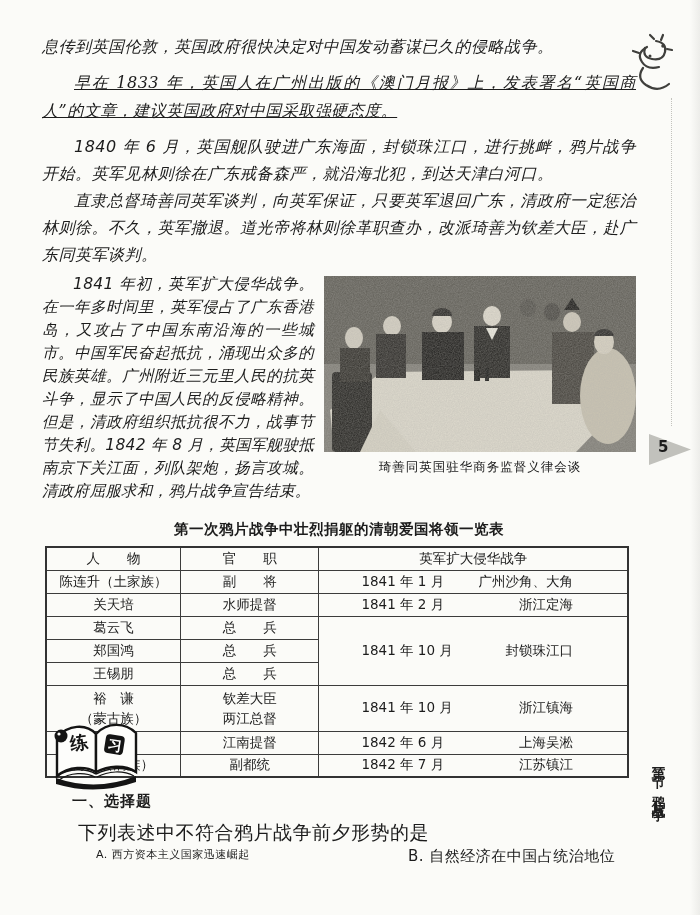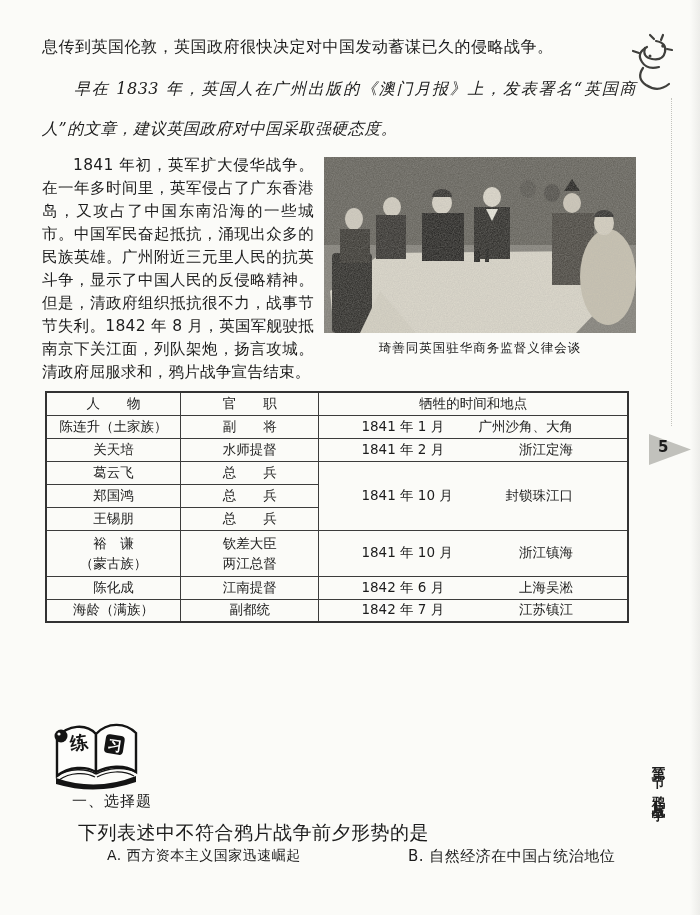--- a/index.html
+++ b/index.html
@@ -2,25 +2,25 @@
 <html><head>
 <meta charset="utf-8">
 <style>
   html,body{margin:0;padding:0;background:#e8e8e6;}
   .page{
     position:relative;width:700px;height:915px;margin:0 auto;
     background:#fbfbf8;color:#1c1c1c;overflow:hidden;
     font-family:"DejaVu Sans","Liberation Sans",sans-serif;
   }
   .content{position:absolute;left:42px;top:33px;width:594px;}
-  .para{font-size:16px;line-height:27px;margin:0;text-align:justify;letter-spacing:0.5px;}
+  .para{font-size:16px;line-height:27px;margin:0;text-align:justify;letter-spacing:0.5px;font-style:italic;}
   .indent{text-indent:2em;}
   .citation{
     font-family:"DejaVu Serif","Liberation Serif",serif;
-    font-style:italic;margin-top:9px;line-height:40px;
+    font-style:italic;margin-top:9px;line-height:28px;text-decoration:underline;
   }
   .mt8{margin-top:8px;}
   .wrap-section{margin-top:5px;}
   .photo-fig{float:right;width:312px;margin:3px 0 2px 10px;}
   .photo-fig svg{display:block;width:312px;height:176px;}
   .caption{text-align:center;font-size:12.5px;margin-top:7px;color:#222;letter-spacing:1px;}
   .expansion{font-size:15.5px;line-height:23px;text-indent:2em;text-align:justify;letter-spacing:0.3px;}
   .clear{clear:both;}
   .table-title{clear:both;text-align:center;font-weight:bold;font-size:14.5px;padding-top:17px;letter-spacing:0.5px;}
   table.martyrs{
@@ -33,23 +33,23 @@
     color:#1c1c1c;overflow:hidden;
   }
   table.martyrs tr{height:23px;padding-left:44px;}
   table.martyrs tr.tall{height:46px;margin-left:24px;}
   .tp{display:flex;justify-content:space-between;align-items:center;padding:0 54px 0 42px;text-align:center;}
   .tp span{white-space:nowrap;}
   .two-line div{line-height:20px;}
   
   .exercise{position:absolute;left:42px;top:716px;width:596px;height:170px;}
   .book-icon{position:absolute;left:6px;top:0px;}
-  .section-title{position:absolute;left:30px;top:76px;font-weight:normal;font-size:15px;letter-spacing:1px;}
+  .section-title{position:absolute;left:30px;top:76px;font-weight:bold;font-size:15px;letter-spacing:1px;}
   .question{position:absolute;left:36px;top:104px;font-size:19px;letter-spacing:0.5px;}
-  .option-a{position:absolute;left:65px;top:131px;font-size:14px;letter-spacing:0.5px;}
+  .option-a{position:absolute;left:54px;top:131px;font-size:11px;letter-spacing:0.5px;}
   .option-b{position:absolute;left:366px;top:131px;font-size:15px;letter-spacing:0.5px;text-align:center;}
   
   .dragon{position:absolute;left:626px;top:32px;}
   .dotline{position:absolute;left:671px;top:98px;height:328px;width:0;border-left:1px dotted #c3c3bd;}
   .page-arrow{
     position:absolute;left:649px;top:431px;width:42px;height:37px;
     background:#c1c1bc;clip-path:polygon(0 8%,100% 50%,0 92%);
   }
   .page-num{position:absolute;left:658px;top:438px;font-size:15px;font-weight:bold;color:#1b1b1b;}
   .side-tab{
@@ -63,20 +63,22 @@
   }
 </style>
 </head>
 <body>
 
 <div class="page">
 
   <div class="content">
     <p class="para">息传到英国伦敦，英国政府很快决定对中国发动蓄谋已久的侵略战争。</p>
     <p class="para indent citation">早在 1833 年，英国人在广州出版的《澳门月报》上，发表署名“英国商人”的文章，建议英国政府对中国采取强硬态度。</p>
+    <p class="para indent mt8">1840 年 6 月，英国舰队驶进广东海面，封锁珠江口，进行挑衅，鸦片战争开始。英军见林则徐在广东戒备森严，就沿海北犯，到达天津白河口。</p>
+    <p class="para indent">直隶总督琦善同英军谈判，向英军保证，只要英军退回广东，清政府一定惩治林则徐。不久，英军撤退。道光帝将林则徐革职查办，改派琦善为钦差大臣，赴广东同英军谈判。</p>
 
     <div class="wrap-section">
       <div class="photo-fig">
         <svg viewBox="0 0 312 176" preserveAspectRatio="none">
           <defs>
             <filter id="grain" x="0" y="0" width="100%" height="100%">
               <feTurbulence type="fractalNoise" baseFrequency="0.85" numOctaves="3" stitchTiles="stitch"></feTurbulence>
               <feColorMatrix type="matrix" values="0 0 0 0 0.45  0 0 0 0 0.44  0 0 0 0 0.41  0.9 0 0 0 0"></feColorMatrix>
             </filter>
           </defs>
@@ -106,32 +108,33 @@
           <rect x="150" y="94" width="6" height="11" fill="#1a1a18"></rect>
           <rect x="161" y="92" width="4" height="13" fill="#1a1a18"></rect>
           <rect x="0" y="0" width="312" height="176" filter="url(#grain)" opacity="0.5"></rect>
         </svg>
         <div class="caption">琦善同英国驻华商务监督义律会谈</div>
       </div>
       <p class="para expansion">1841 年初，英军扩大侵华战争。在一年多时间里，英军侵占了广东香港岛，又攻占了中国东南沿海的一些城市。中国军民奋起抵抗，涌现出众多的民族英雄。广州附近三元里人民的抗英斗争，显示了中国人民的反侵略精神。但是，清政府组织抵抗很不力，战事节节失利。1842 年 8 月，英国军舰驶抵南京下关江面，列队架炮，扬言攻城。清政府屈服求和，鸦片战争宣告结束。</p>
       <div class="clear"></div>
     </div>
 
+    <div class="table-title">第一次鸦片战争中壮烈捐躯的清朝爱国将领一览表</div>
 
     <table class="martyrs">
       <colgroup>
           <col style="width:134px">
           <col style="width:138px">
           <col style="width:308px">
         </colgroup>
       <tbody>
           <tr>
         <th>人　　物</th>
         <th>官　　职</th>
-        <th>牺牲的时间和地点</th>
+        <th>英军扩大侵华战争</th>
       </tr>
       <tr>
         <td>陈连升（土家族）</td>
         <td>副　　将</td>
         <td>
           <div class="tp">
                 <span>1841 年 1 月</span>
                 <span>广州沙角、大角</span>
               </div>
         </td>

